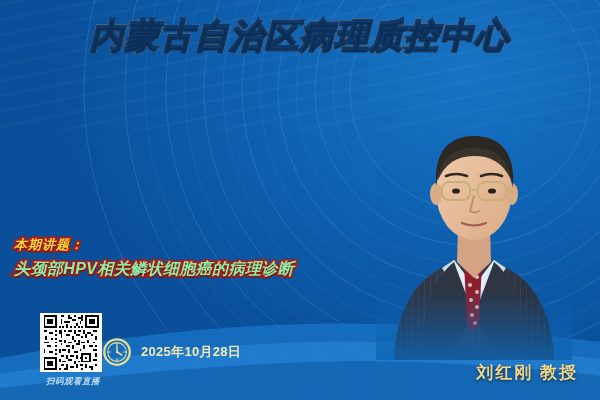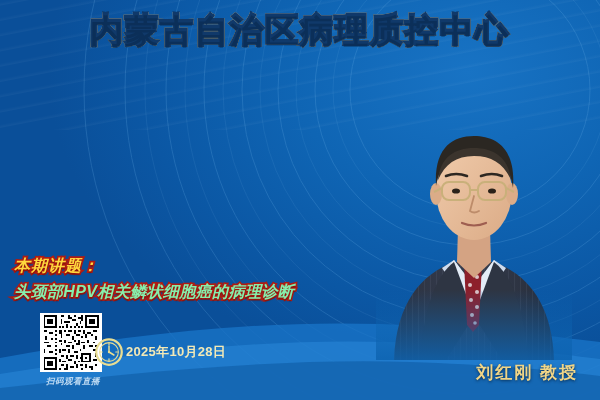--- a/index.html
+++ b/index.html
@@ -51,23 +51,24 @@
     position: absolute;
     left: 0; right: 0; bottom: 0;
     height: 120px;
   }
   .bg-wave svg { display:block; width: 100%; height: 100%; }
 
   
   .header {
     position: absolute;
     left: 0; right: 0;
-    top: 12px;
+    top: 18px;
     text-align: center;
     z-index: 6;
+    font-style: italic;
   }
   .title-main {
     font-size: 33px;
     font-weight: bold;
     letter-spacing: 2px;
     line-height: 1.12;
     color: #f6d98a;
     background: linear-gradient(180deg,#fdf0c2 0%,#f5d488 45%,#e8b653 75%,#f7e2a6 100%);
     -webkit-background-clip: text;
     background-clip: text;
@@ -104,29 +105,28 @@
   .photo-wrap svg { display: block; width:100%; height:100%; }
 
   
   .topic {
     position: absolute;
     left: 14px;
     top: 236px;
     z-index: 7;
   }
   .topic-label {
-    font-size: 16px;
+    font-size: 13px;
     font-weight: bold;
     font-style: italic;
     letter-spacing: 1px;
     color: #ffd83d;
     -webkit-text-stroke: 3.4px #b01b12;
     paint-order: stroke fill;
     text-shadow: 0 2px 1px rgba(90,10,5,.45);
-    margin-top: 20px;
   }
   .topic-text {
     margin-top: 5px;
     font-size: 16px;
     font-weight: bold;
     font-style: italic;
     letter-spacing: 0.4px;
     color: #86efac;
     -webkit-text-stroke: 3.2px #b01b12;
     paint-order: stroke fill;
@@ -157,26 +157,26 @@
     font-weight: bold;
     font-style: italic;
     color: #bcd9f2;
     letter-spacing: .5px;
     white-space: nowrap;
   }
 
   
   .datetime {
     position: absolute;
-    left: 94px;
+    left: 102px;
     bottom: 33px;
     z-index: 7;
     display: flex;
     align-items: center;
-    gap: 2px;
+    gap: 9px;
   }
   .clock-icon { width: 30px; height: 30px; flex: 0 0 auto; }
   .clock-icon svg { display:block; width:100%; height:100%; }
   .dt-lines {
     line-height: 1.3;
   }
   .dt-date {
     font-size: 13px;
     font-weight: bold;
     color: #f3e9b6;

